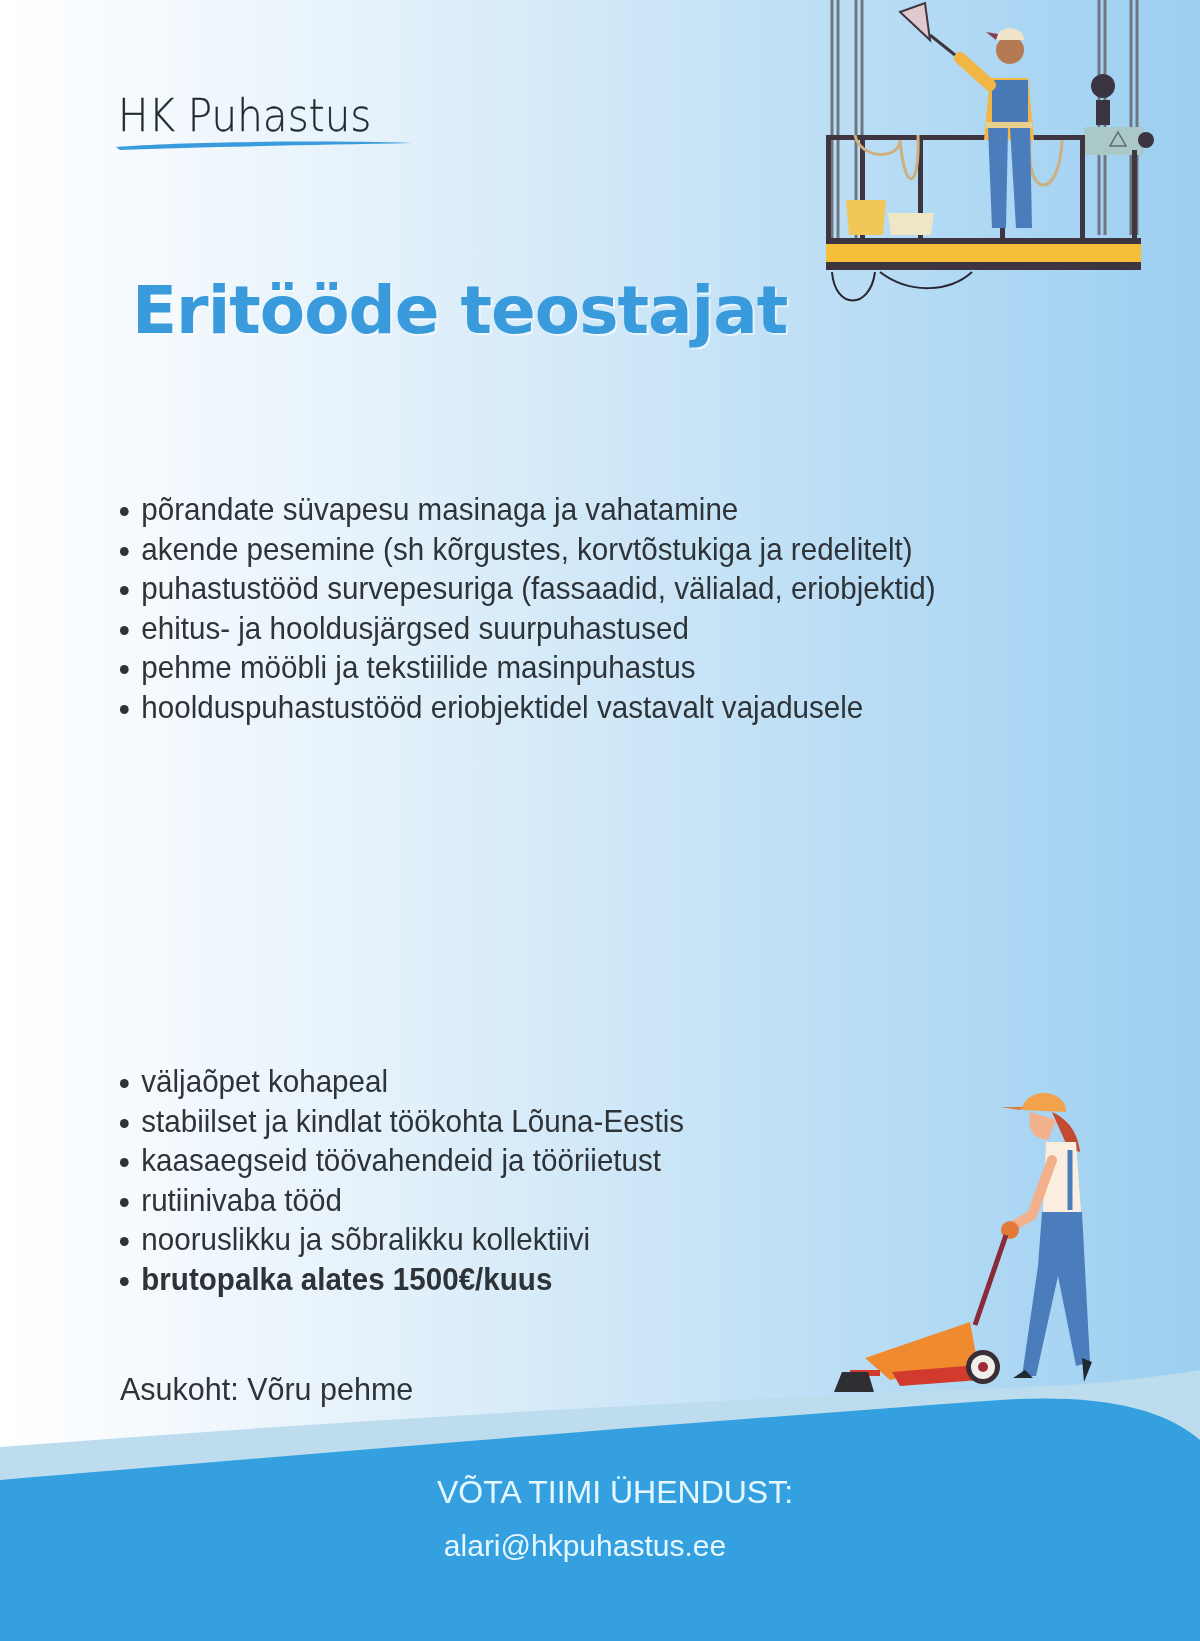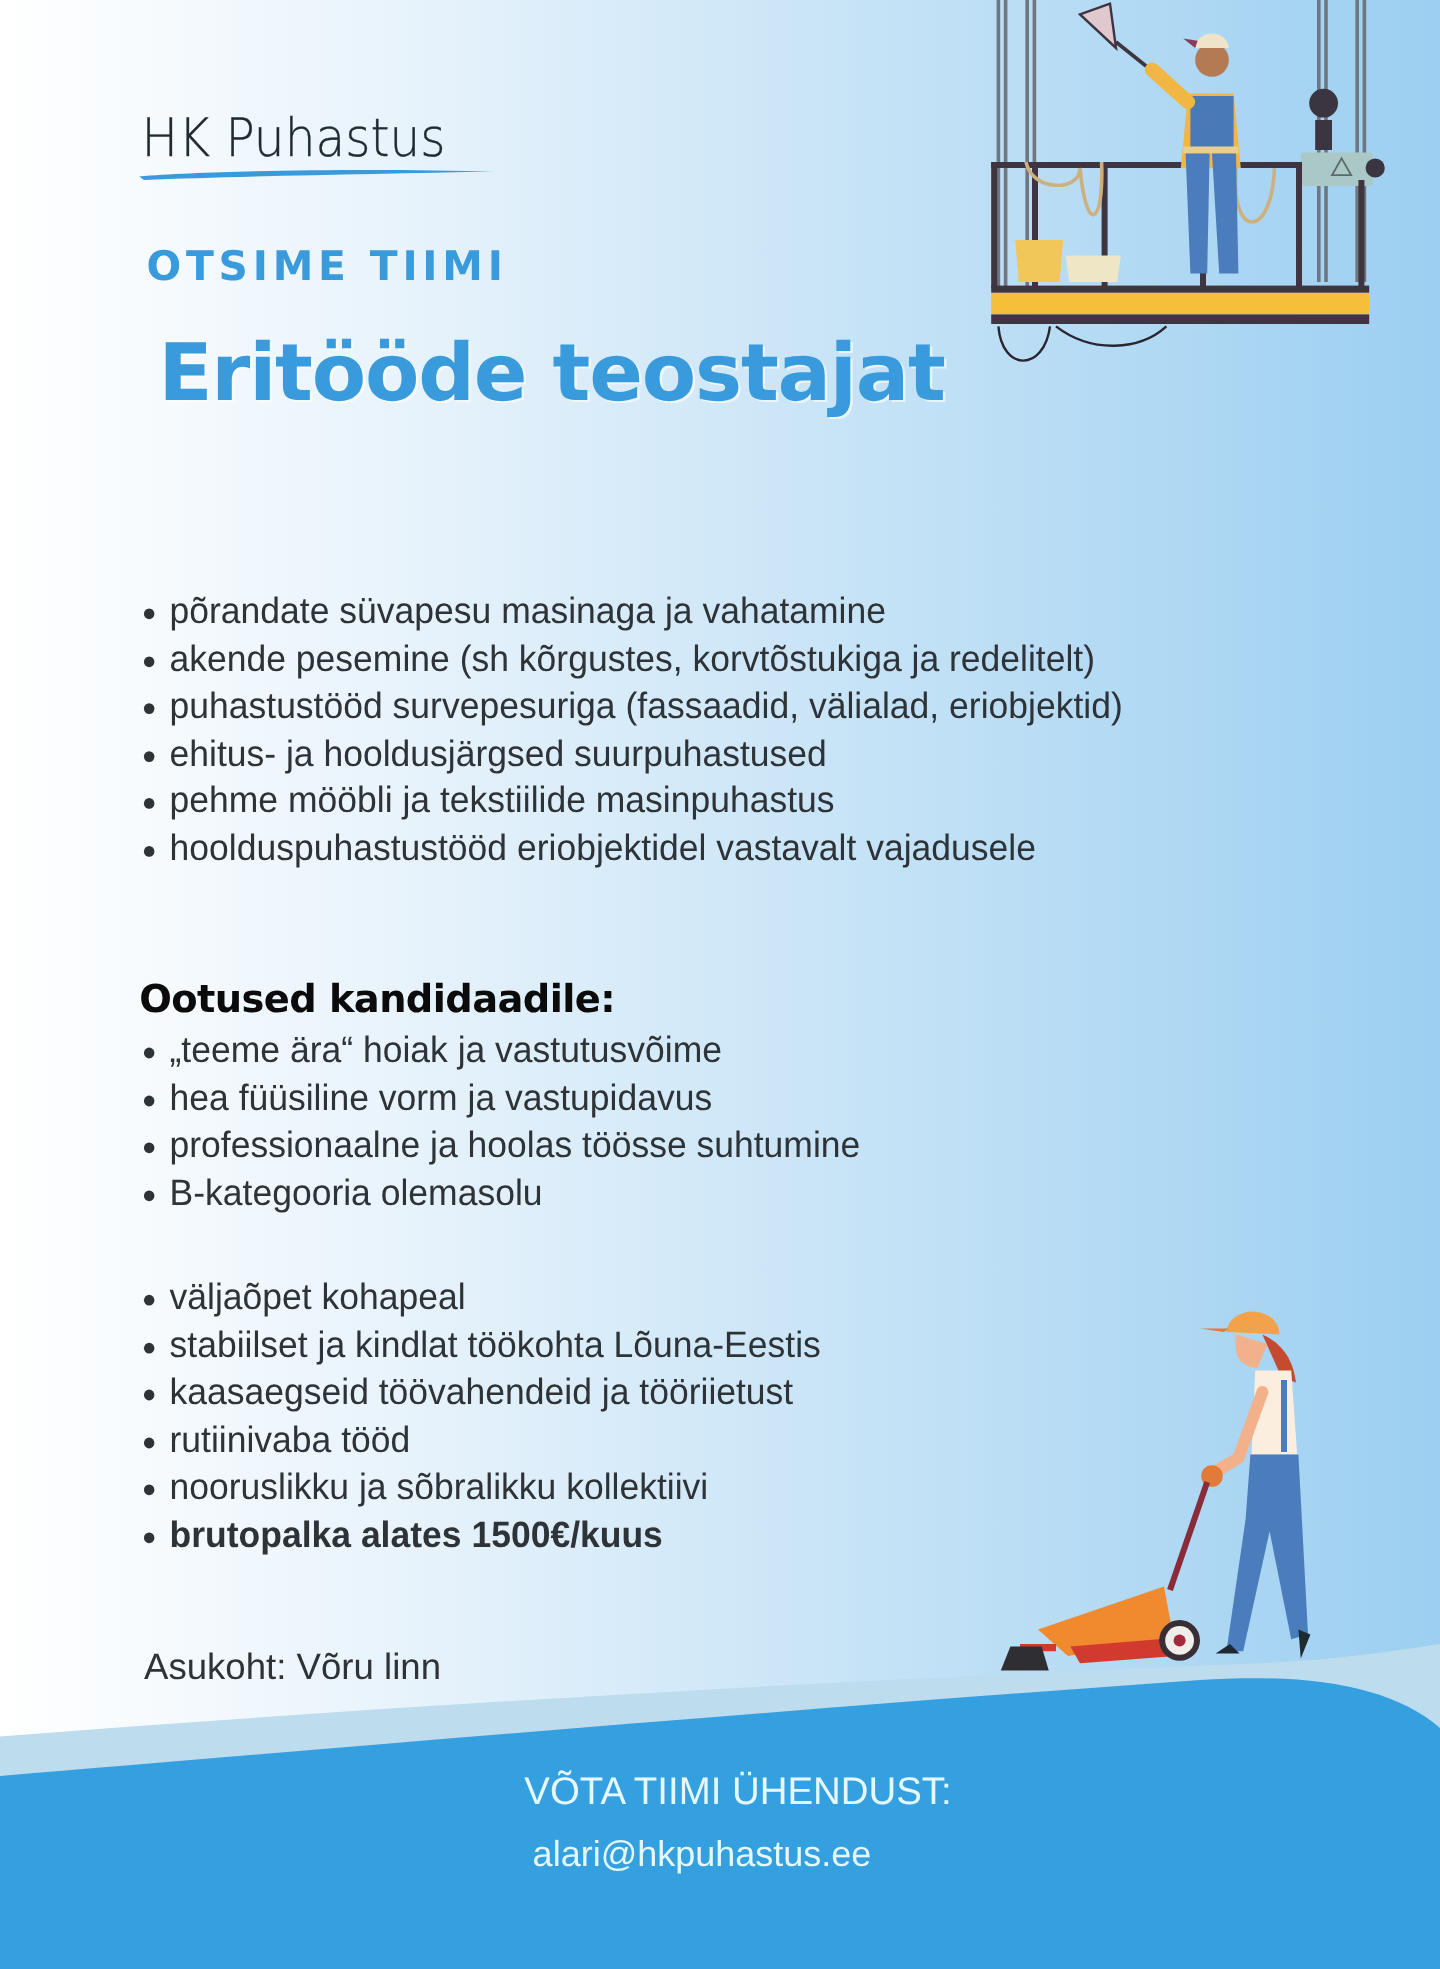--- a/index.html
+++ b/index.html
@@ -40,56 +40,46 @@
     <path d="M0,1480 C300,1455 650,1425 1000,1400 C1090,1394 1160,1405 1200,1440 L1200,1641 L0,1641 Z" fill="#35a0e0"></path>
   </svg>
 
   <div class="logo">
     <span class="logo-text">HK Puhastus</span>
     <svg class="logo-swoosh" viewBox="0 0 300 10">
       <path d="M2,7 C60,2 200,0 298,3 C200,5 80,7 6,10 Z" fill="#3a9bdc"></path>
     </svg>
   </div>
 
-  <div class="kicker">OTSIME TIIMI</div>
   <div class="headline">Eritööde teostajat</div>
 
   <div class="section s1" style="top:492px;">
     <ul class="items" style="margin-top:-2px;">
       <li>põrandate süvapesu masinaga ja vahatamine</li>
       <li>akende pesemine (sh kõrgustes, korvtõstukiga ja redelitelt)</li>
       <li>puhastustööd survepesuriga (fassaadid, välialad, eriobjektid)</li>
       <li>ehitus- ja hooldusjärgsed suurpuhastused</li>
       <li>pehme mööbli ja tekstiilide masinpuhastus</li>
       <li>hoolduspuhastustööd eriobjektidel vastavalt vajadusele</li>
     </ul>
   </div>
 
-  <div class="section s2" style="top:812px; left:116px;">
-    <div class="section-title">Ootused kandidaadile:</div>
-    <ul class="items" style="padding-left:2px;">
-      <li>„teeme ära“ hoiak ja vastutusvõime</li>
-      <li>hea füüsiline vorm ja vastupidavus</li>
-      <li>professionaalne ja hoolas töösse suhtumine</li>
-      <li>B-kategooria olemasolu</li>
-    </ul>
-  </div>
 
   <div class="section s3" style="top:1060px; left:124px;">
     <ul class="items" style="margin-left:-6px; margin-top:2px;">
       <li>väljaõpet kohapeal</li>
       <li>stabiilset ja kindlat töökohta Lõuna-Eestis</li>
       <li>kaasaegseid töövahendeid ja tööriietust</li>
       <li>rutiinivaba tööd</li>
       <li>nooruslikku ja sõbralikku kollektiivi</li>
       <li class="bold">brutopalka alates 1500€/kuus</li>
     </ul>
   </div>
 
-  <div class="location">Asukoht: Võru linn</div>
+  <div class="location">Asukoht: Võru pehme</div>
 
   <div class="contact">
     <div class="contact-title">VÕTA TIIMI ÜHENDUST:</div>
     <div class="contact-email">alari@hkpuhastus.ee</div>
   </div>
 
   <svg class="illus" style="left:800px; top:0;" width="400" height="310" viewBox="0 0 400 310">
 
     <g stroke="#6f7680" stroke-width="3">
       <line x1="32" y1="0" x2="32" y2="240"></line>

